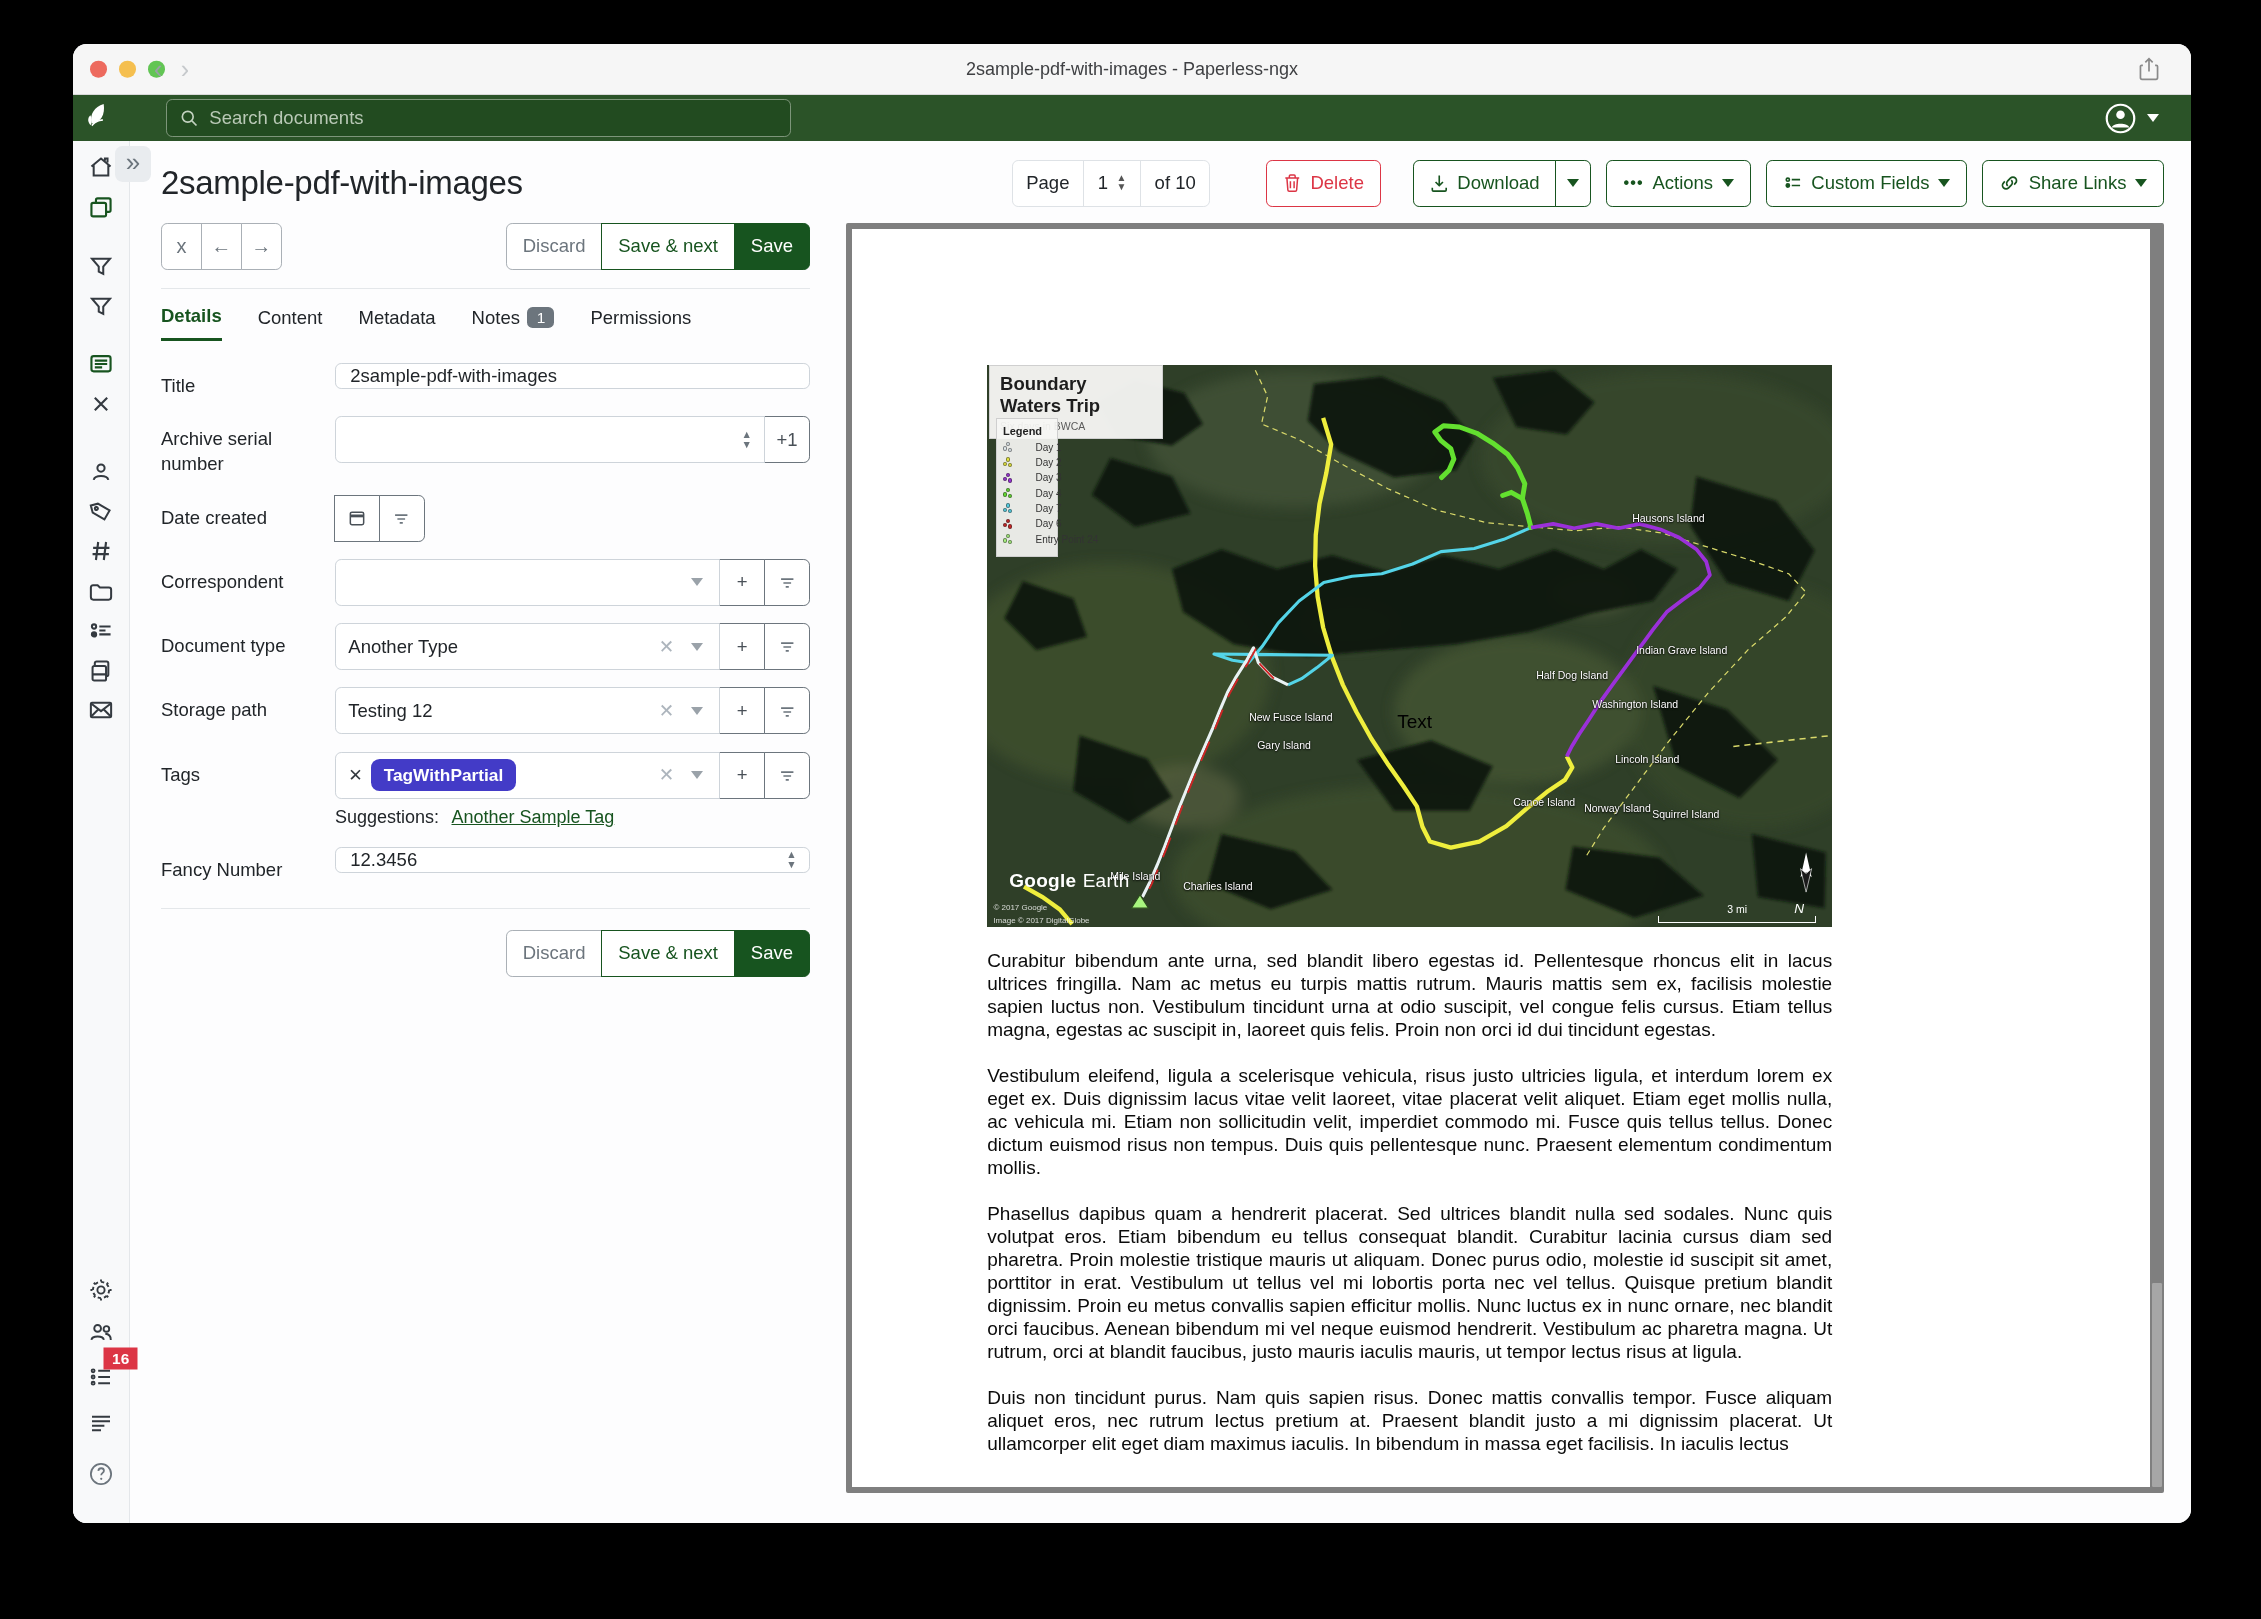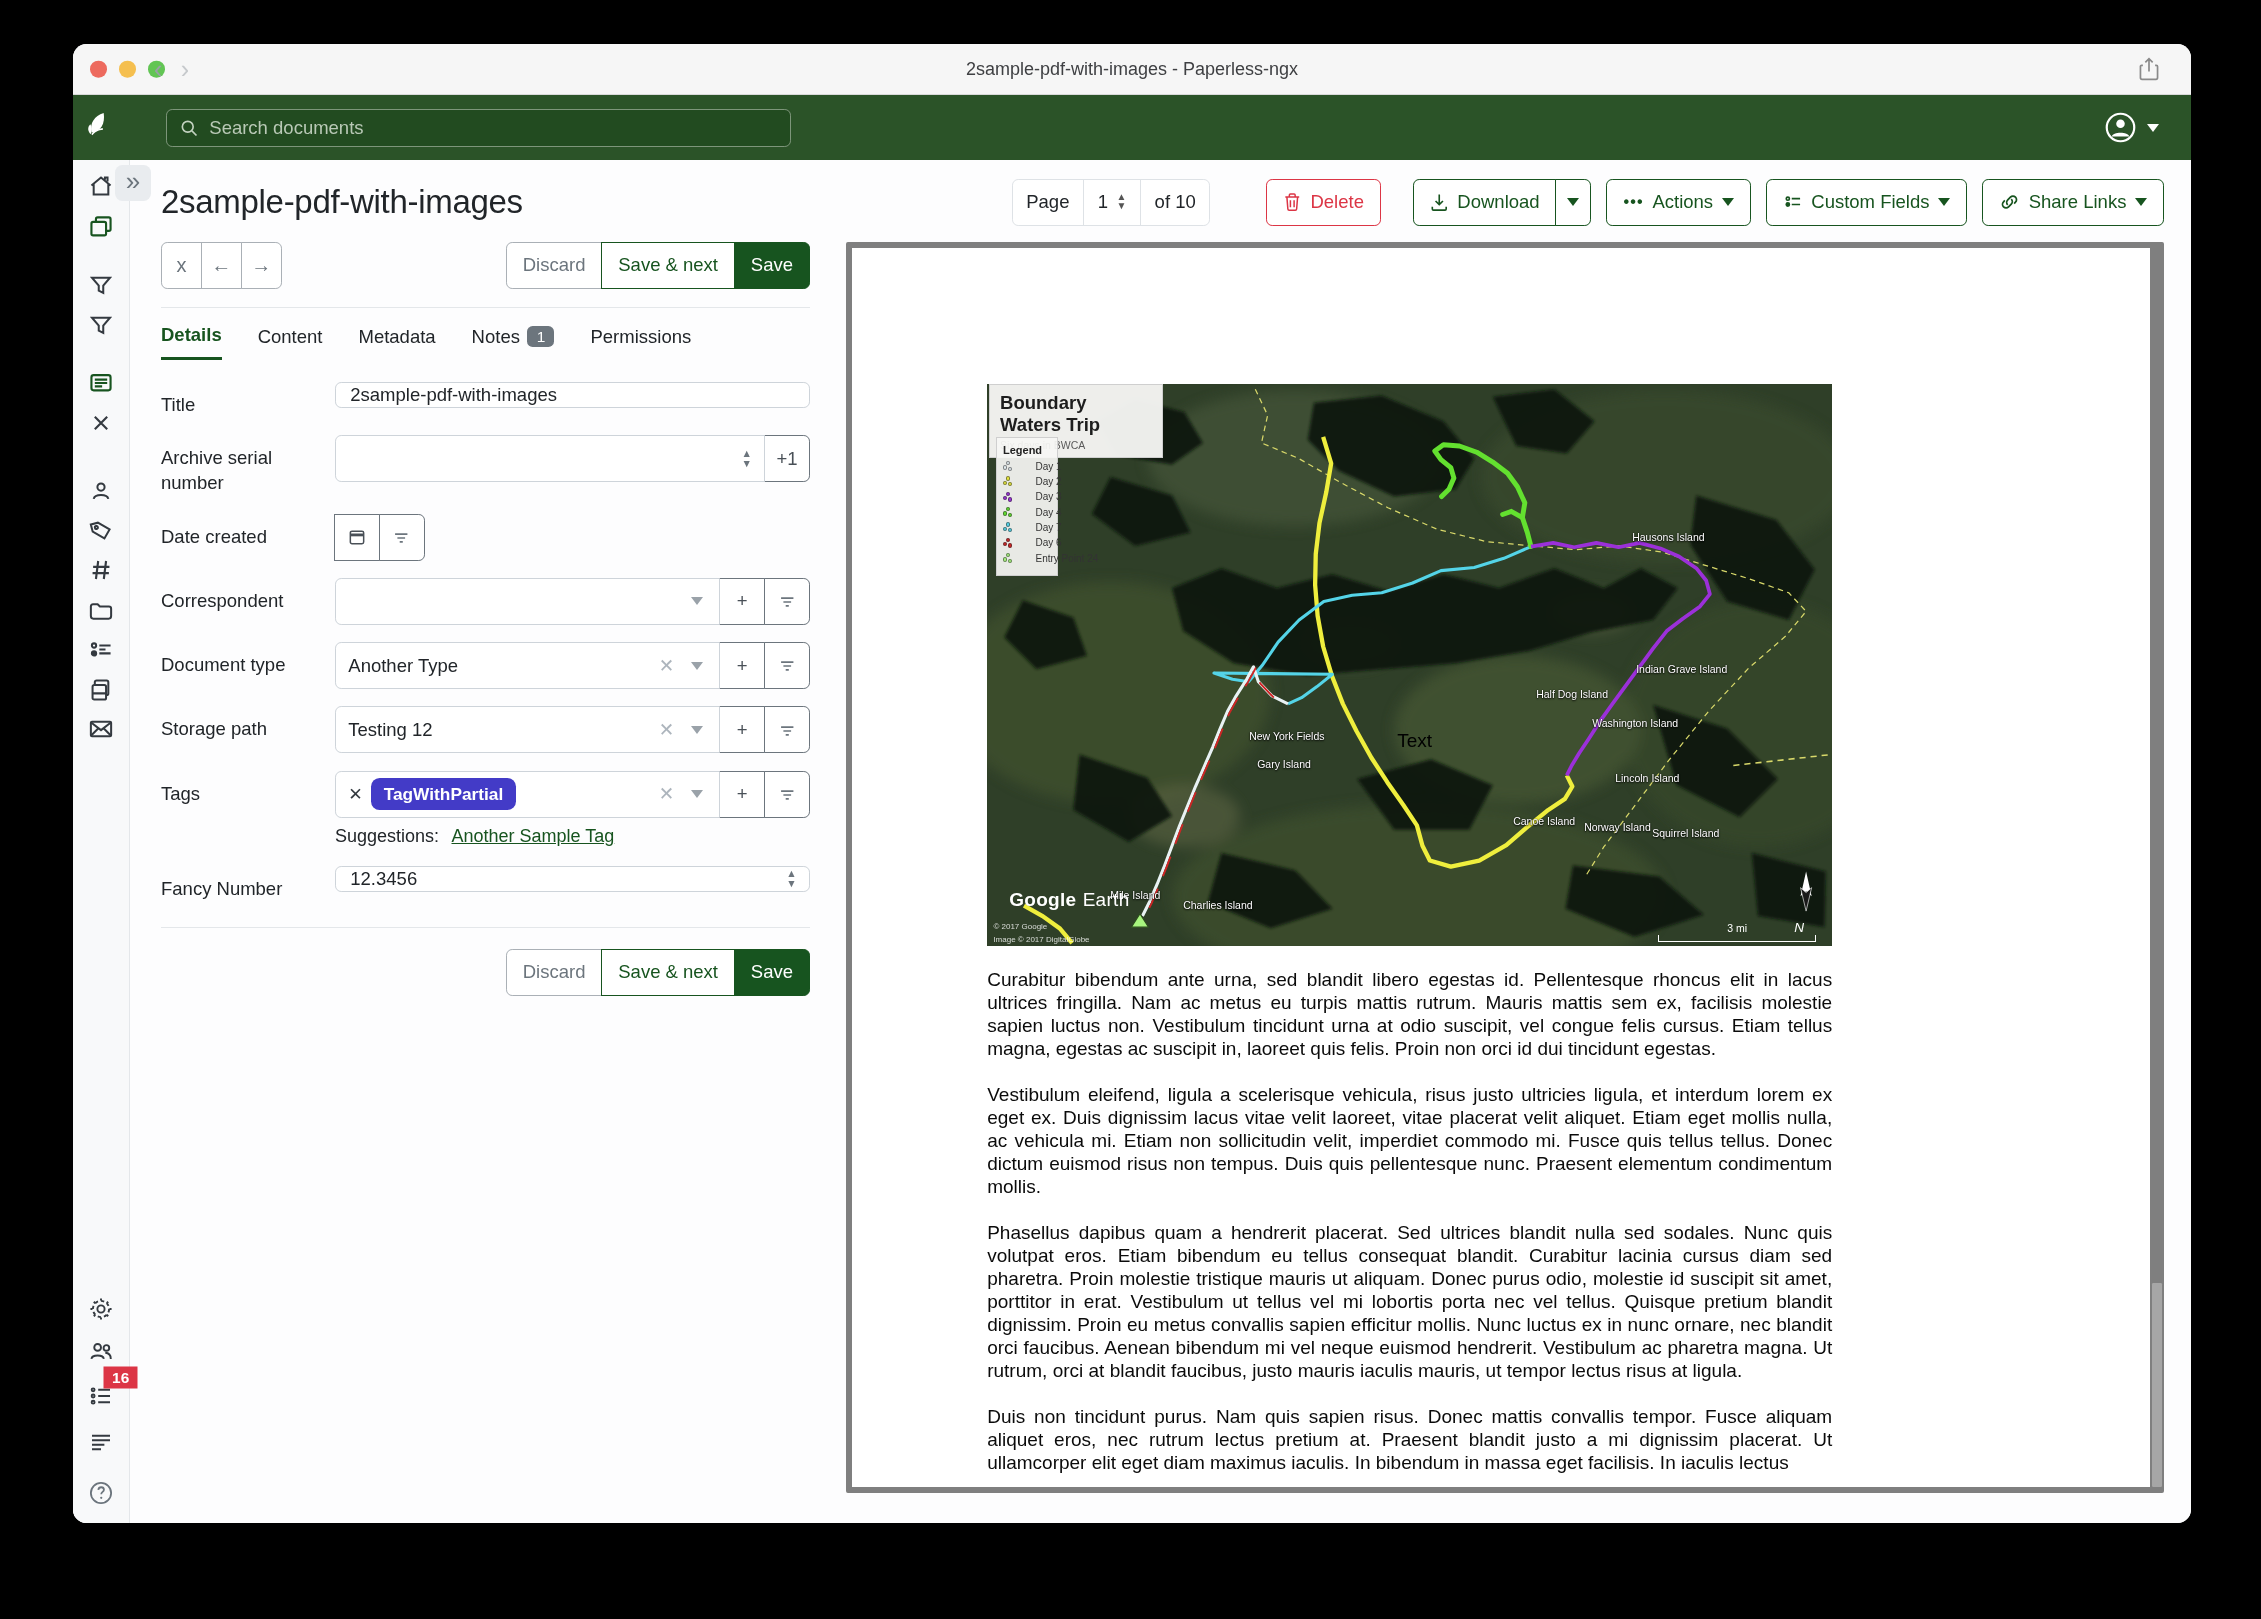--- a/index.html
+++ b/index.html
@@ -18,21 +18,21 @@
   .titlebar { height:51px; flex:none; background:#f6f6f6; border-bottom:0.6px solid #d9d9d9;
     position:relative; display:flex; align-items:center; justify-content:center; }
   .tl { position:absolute; left:17.3px; top:50%; transform:translateY(-50%); display:flex; gap:12.3px; }
   .tl span { width:16.7px; height:16.7px; border-radius:50%; display:block; }
   .tl-red{ background:#ed6a5e;} .tl-yellow{ background:#f5bf4f;} .tl-green{ background:#62c554;}
   .navchev { position:absolute; left:81px; top:0; height:100%; display:flex; align-items:center; gap:18.5px;
     color:#9aa0a6; font-size:25px; }
   .tb-title { color:#3f4043; font-size:18px; }
   .share-ic { position:absolute; right:31px; top:50%; transform:translateY(-50%); }
   
-  .navbar { height:65px; flex:none; background:#2b5328; display:flex; align-items:center; position:relative; }
+  .navbar { height:46px; flex:none; background:#2b5328; display:flex; align-items:center; position:relative; }
   .logo { width:57px; flex:none; display:flex; justify-content:center; }
   .search { margin-left:36px; width:625px; height:38px; background:#224b20; border:1.2px solid #7d957a;
     border-radius:6.2px; display:flex; align-items:center; padding:0 12.3px; gap:10px; }
   .search .ph { color:#b9c9b6; font-size:18.5px; }
   .nav-user { margin-left:auto; margin-right:32px; display:flex; align-items:center; gap:10px; }
   .caret-w { width:0; height:0; border-left:6.8px solid transparent; border-right:6.8px solid transparent; border-top:8.6px solid #fff; }
   
   .content { flex:1; min-height:0; display:flex; background:#fdfdfe; position:relative; }
   .rail { width:57px; flex:none; background:#f8f9fa; border-right:1.2px solid #e4e7ea; position:relative; }
   .ric { position:absolute; left:50%; transform:translate(-50%,-50%); width:27px; height:27px; }
@@ -668,21 +668,21 @@
 
                 <div id="island-layer">
                     <span class="island" style="left: 645px; top: 147px;">Hausons Island</span>
                     <span class="island" style="left: 649px; top: 279px;">Indian Grave Island</span>
                     <span class="island" style="left: 549px; top: 304px;">Half Dog Island</span>
                     <span class="island" style="left: 605px; top: 333px;">Washington Island</span>
                     <span class="island" style="left: 628px; top: 388px;">Lincoln Island</span>
                     <span class="island" style="left: 526px; top: 431px;">Canoe Island</span>
                     <span class="island" style="left: 597px; top: 437px;">Norway Island</span>
                     <span class="island" style="left: 665px; top: 443px;">Squirrel Island</span>
-                    <span class="island" style="left: 262px; top: 346px;">New York Fields</span>
+                    <span class="island" style="left: 262px; top: 346px;">New Fusce Island</span>
                     <span class="island" style="left: 270px; top: 374px;">Gary Island</span>
                     <span class="island" style="left: 123px; top: 505px;">Mile Island</span>
                     <span class="island" style="left: 196px; top: 515px;">Charlies Island</span>
                   </div>
                 <div class="map-text-ann" style="left:410px; top:346px;">Text</div>
 
                 <div class="ge-brand">
                   <b>Google</b><span style="font-weight:300">Earth</span>
                 </div>
                 <div class="ge-copy" style="top:538px">© 2017 Google</div>

